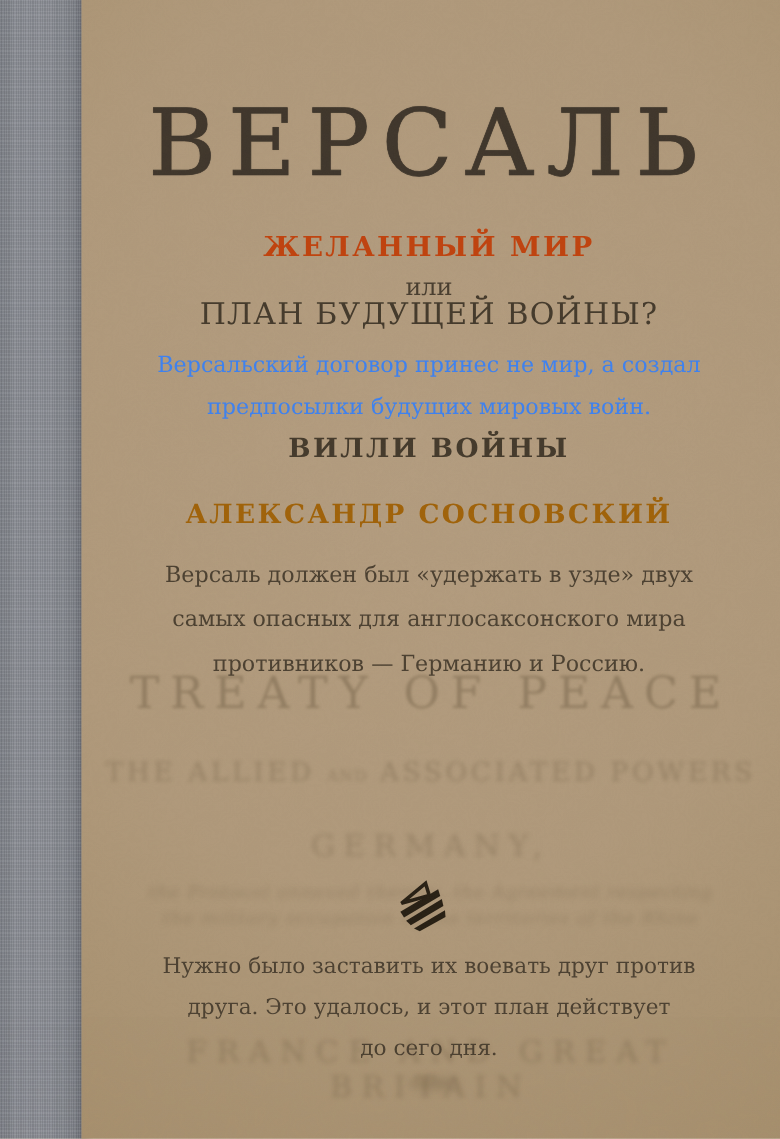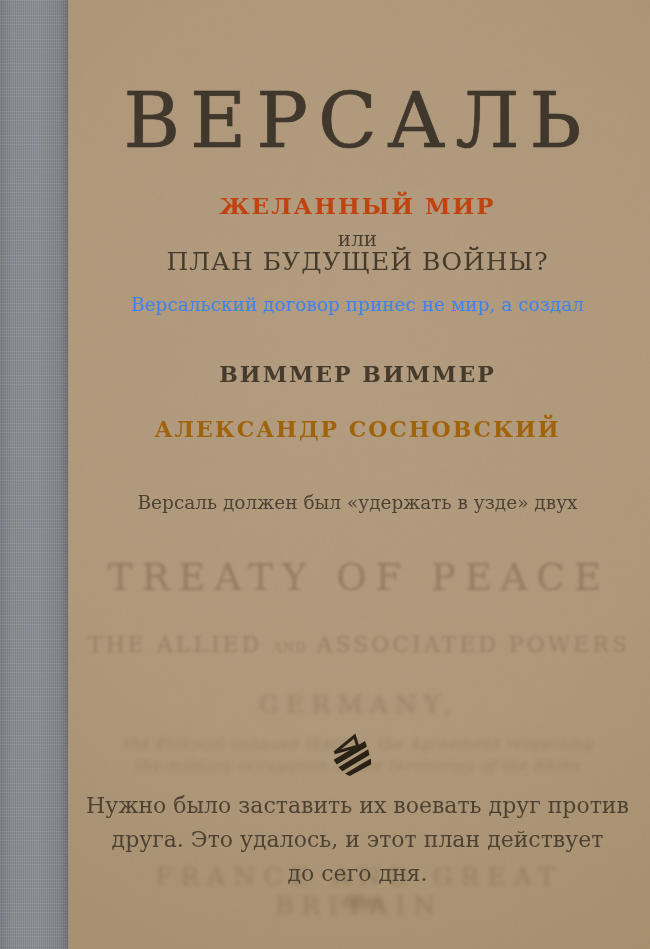--- a/index.html
+++ b/index.html
@@ -47,22 +47,22 @@
     color: #3d342a;
     -webkit-text-stroke: 0.6px #3d342a;
     text-shadow: 0 0 1px rgba(61,52,42,0.55);
   }
   .sub1 { top: 192px; font-size: 23px; font-weight: bold; letter-spacing: 2px; color: #c2410c; }
   .sub-or { top: 227px; font-size: 20px; color: #473c2e; }
   .sub2 { top: 247px; font-size: 25px; font-weight: normal; letter-spacing: 1px; color: #42382a; }
   .tagline { top: 287px; font-size: 18.5px; line-height: 35px; color: #3b82f6; }
   .author1 { top: 361px; font-size: 22px; font-weight: bold; letter-spacing: 2px; color: #42382a; }
   .author2 { top: 416px; font-size: 22px; font-weight: bold; letter-spacing: 2px; color: #a16207; }
-  .quote-top { top: 484px; font-size: 18.5px; line-height: 37px; color: #4a3f30; }
-  .quote-bottom { top: 789px; font-size: 22px; line-height: 34px; color: #4a3f30; }
+  .quote-top { top: 461px; font-size: 18.5px; line-height: 37px; color: #4a3f30; }
+  .quote-bottom { top: 789px; font-size: 18px; line-height: 34px; color: #4a3f30; }
 
   
   .wm { position: absolute; left: 68px; width: 582px; text-align: center;
         color: #5f4e35; pointer-events: none; }
   .wm-1 { top: 556px; font-size: 37px; letter-spacing: 9px; opacity: 0.38;
           filter: blur(1.4px); }
   .wm-2 { top: 632px; font-size: 22px; letter-spacing: 3px; opacity: 0.32;
           filter: blur(1.8px); }
   .wm-2 .small-and { font-size: 13px; letter-spacing: 1px; }
   .wm-3 { top: 690px; font-size: 25px; letter-spacing: 7px; opacity: 0.30;
@@ -105,27 +105,30 @@
 <div class="wm-smudge"></div>
 
 <div class="txt title">ВЕРСАЛЬ</div>
 
 <div class="txt sub1">ЖЕЛАННЫЙ МИР</div>
 <div class="txt sub-or">или</div>
 <div class="txt sub2">ПЛАН БУДУЩЕЙ ВОЙНЫ?</div>
 
 <div class="txt tagline">
   <div>Версальский договор принес не мир, а создал</div>
+  <div>предпосылки будущих мировых войн.</div>
 </div>
 
-<div class="txt author1">ВИММЕР ВИММЕР</div>
+<div class="txt author1">ВИЛЛИ ВОЙНЫ</div>
 <div class="txt author2">АЛЕКСАНДР СОСНОВСКИЙ</div>
 
 <div class="txt quote-top">
   <div>Версаль должен был «удержать в узде» двух</div>
+  <div>самых опасных для англосаксонского мира</div>
+  <div>противников — Германию и Россию.</div>
 </div>
 
 <svg class="logo" viewBox="0 0 48 50">
   <path d="M4 23 L27 4 L30.5 15.5 Z" fill="none" stroke="#251d12" stroke-width="3.4"></path>
   <path d="M3 31 L39 9.5 L41 16 L6.5 36.5 Z" fill="#251d12"></path>
   <path d="M8.5 39.5 L42.5 19 L44 25.5 L13 44 Z" fill="#251d12"></path>
   <path d="M16 47 L45.5 29.5 L46 36 L21.5 49.5 Z" fill="#251d12"></path>
 </svg>
 
 <div class="txt quote-bottom">

